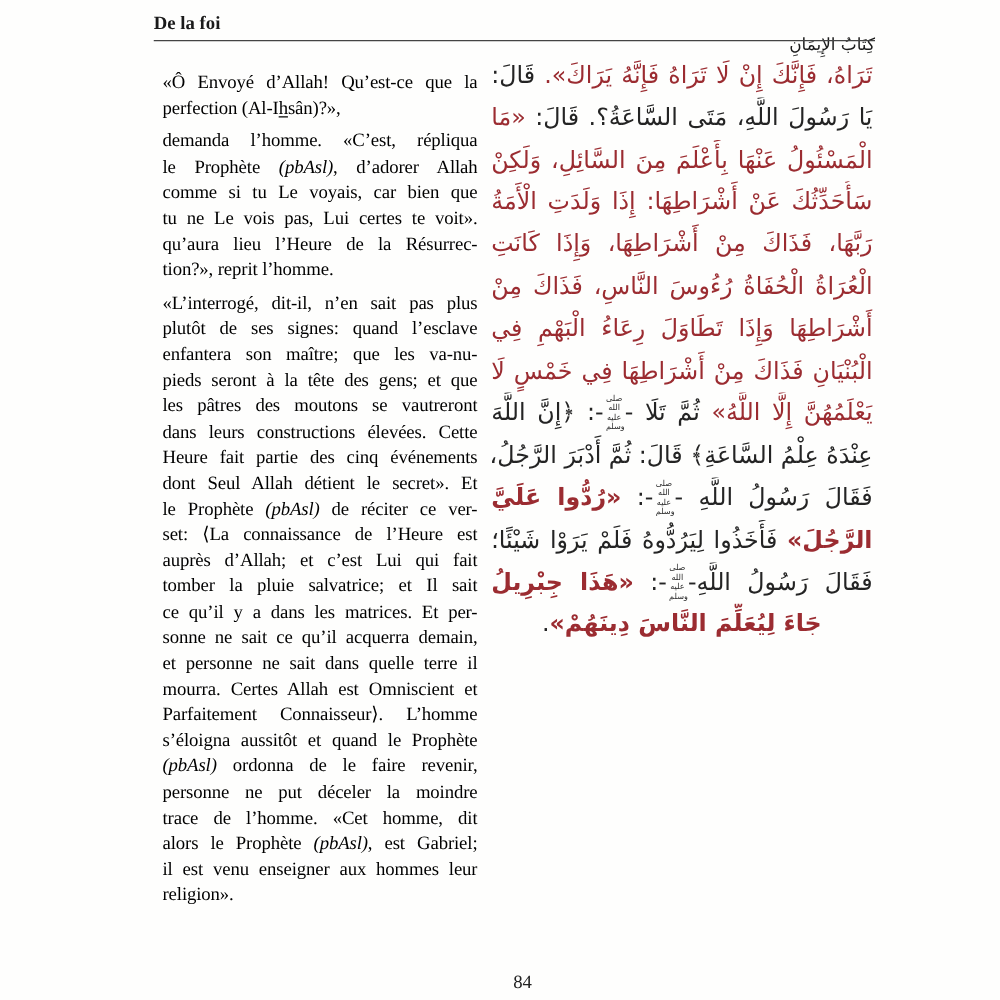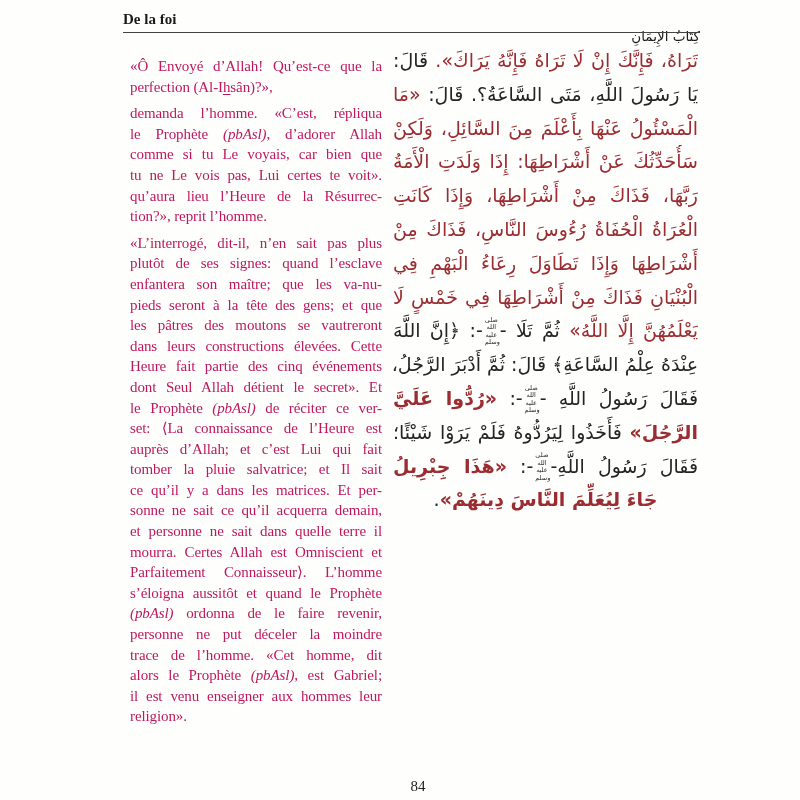--- a/index.html
+++ b/index.html
@@ -7,21 +7,21 @@
 
   .hdr-left{position:absolute;left:123px;top:11px;
     font-family:"Liberation Serif",serif;font-weight:bold;
     font-size:15px;line-height:1.1;color:#1a1a1a;}
   .hdr-right{position:absolute;right:100px;top:6px;direction:rtl;
     font-family:"DejaVu Sans",sans-serif;font-size:13.5px;line-height:1.5;color:#1a1a1a;margin-top:20px;}
   .rule{position:absolute;left:123px;top:32px;width:577px;height:0;border-top:1.2px solid #444;}
 
   .french{position:absolute;left:130px;top:56px;width:252px;}
   .f-line{font-family:"Liberation Serif",serif;font-size:15px;line-height:20.6px;
-    color:#be185d;letter-spacing:-0.1px;
+    color:#000000;letter-spacing:-0.1px;
     text-align:justify;text-align-last:justify;white-space:nowrap;overflow:hidden;}
   .f-line.para-end{text-align-last:left;margin-bottom:6px;}
   .it{font-style:italic;}
   .ul{text-decoration:underline;text-underline-offset:2px;}
 
   .arabic{position:absolute;left:393px;top:44px;width:305px;direction:rtl;}
   .a-line{font-family:"DejaVu Sans",sans-serif;font-size:19px;line-height:33.8px;
     text-align:justify;text-align-last:justify;white-space:nowrap;overflow:hidden;}
   .a-line.center{text-align-last:center;}
   .red{color:#9b2c31;}

